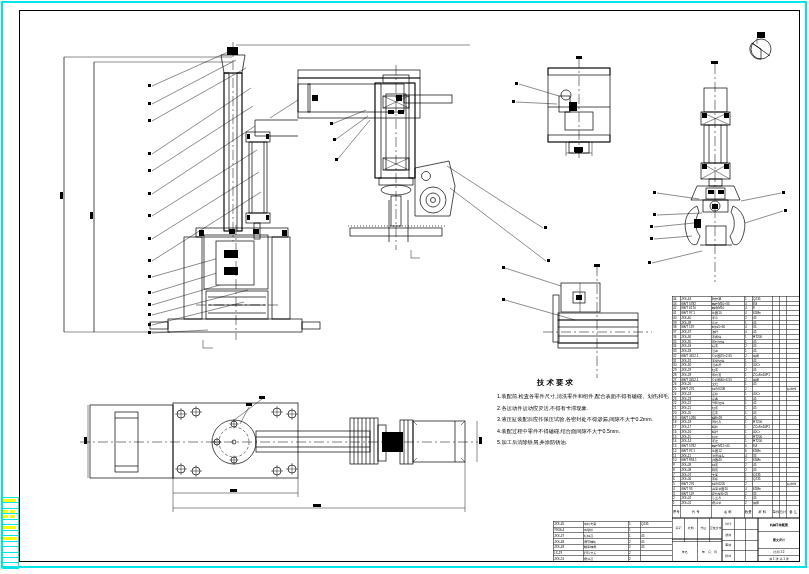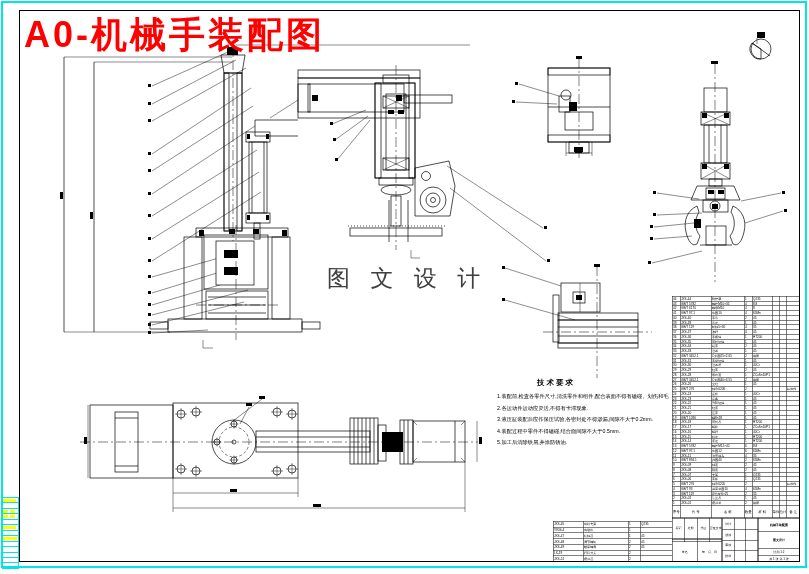--- a/index.html
+++ b/index.html
@@ -357,23 +357,21 @@
 
     <g>
       <circle cx="761" cy="49" r="10"></circle>
       <line x1="752" y1="43" x2="770" y2="56"></line>
       <path d="M752,43 A10,10 0 0 0 761,59 L761,49 Z" fill="url(#ph)"></path>
       <rect class="f" x="757" y="32" width="8" height="6"></rect>
       <line x1="757" y1="38" x2="757" y2="44" class="thin"></line>
     </g>
   </svg>
 
-  <div class="title">A0-机械手装配图</div>
-
-  <div class="watermark">图 文 设 计</div>
+
 
   <div class="tech">
     <div class="in s5">
       <h3>技术要求</h3>
       <p>1.装配前,检查各零件尺寸,清洗零件和组件,配合表面不得有磕碰、划伤和毛刺.</p>
       <p>2.各运动件运动应灵活,不得有卡滞现象.</p>
       <p>3.液压缸装配后应作保压试验,各密封处不得渗漏,间隙不大于0.2mm.</p>
       <p>4.装配过程中零件不得磕碰,结合面间隙不大于0.5mm.</p>
       <p>5.加工后清除铁屑,并涂防锈油.</p>
     </div>

